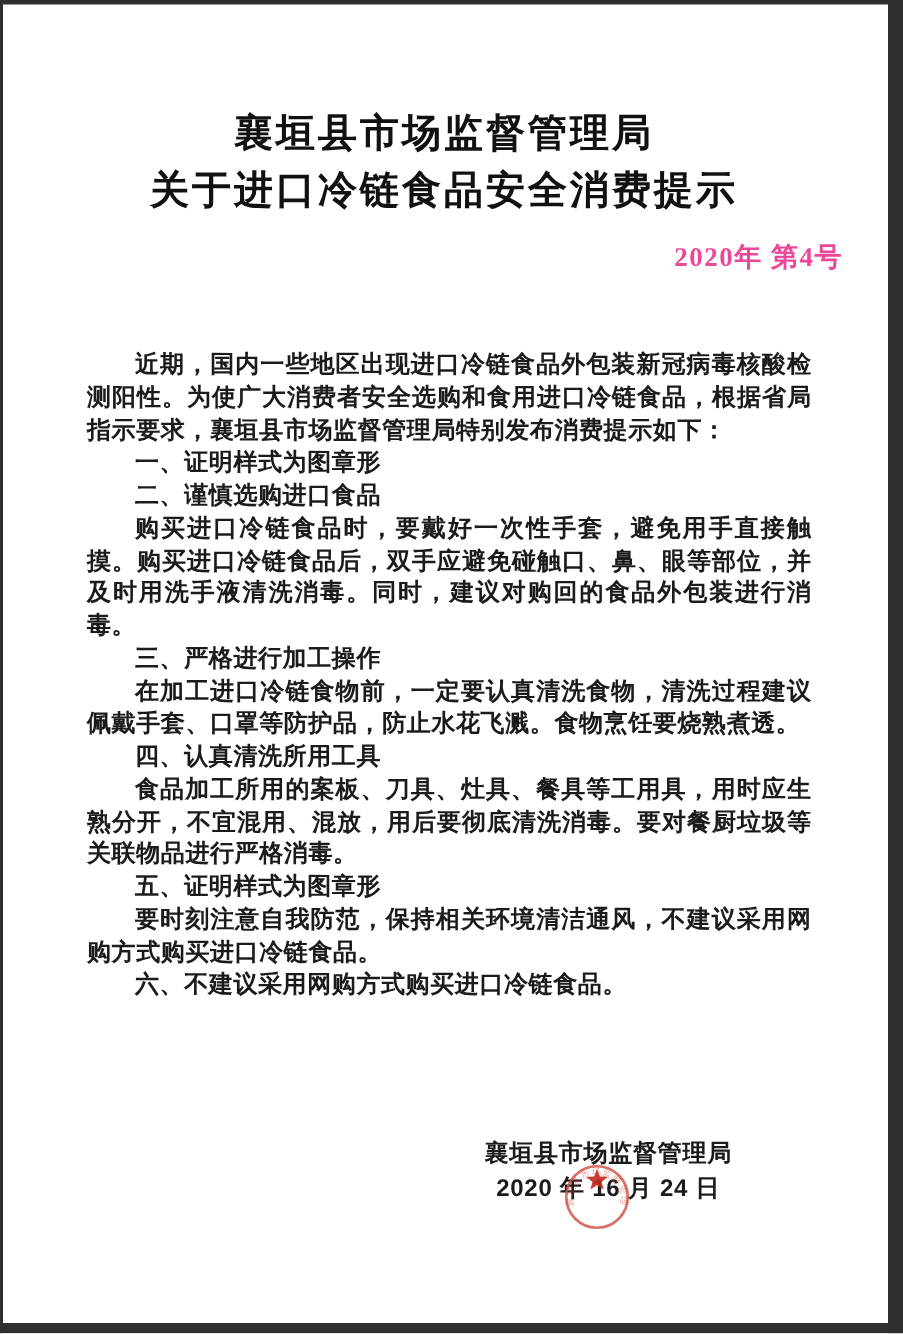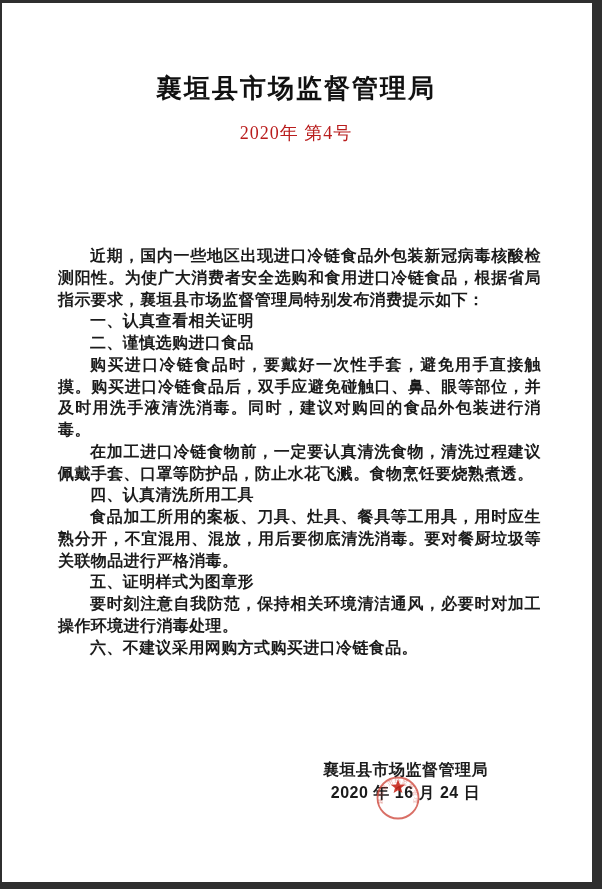--- a/index.html
+++ b/index.html
@@ -28,36 +28,36 @@
     margin: 0;
     font-size: 26px;
     font-weight: 700;
     line-height: 38px;
     letter-spacing: 2px;
     white-space: nowrap;
   }
   .doc-number {
     margin-top: 13px;
     font-size: 18px;
-    font-weight: 400;
+    font-weight: 700;
     letter-spacing: 1px;
-    color: #b91c1c;
+    color: #ec4899;
+    text-align: right;
   }
 
   .body-block {
     position: absolute;
     left: 58px; top: 233px;
     width: 483px;
     color: #1b1b1b;
     font-size: 16px;
     line-height: 21.75px;
     font-weight: 600;
     text-align: justify;
     letter-spacing: 0.4px;
-    margin-top: 12px;
   }
   .para { margin: 0; text-indent: 2em; }
 
   .sig-block {
     position: absolute;
     top: 759px;
     right: 114px;
     text-align: center;
     color: #1b1b1b;
     font-size: 16px;
@@ -79,33 +79,35 @@
 
 <div class="page">
 
   <div class="scan-edge top"></div>
   <div class="scan-edge left"></div>
   <div class="scan-edge right"></div>
   <div class="scan-edge bottom"></div>
 
   <header class="title-block">
     <h1>襄垣县市场监督管理局</h1>
+    <h1>关于进口冷链食品安全消费提示</h1>
     <div class="doc-number">2020年 第4号</div>
   </header>
 
   <main class="body-block">
     <p class="para">近期，国内一些地区出现进口冷链食品外包装新冠病毒核酸检测阳性。为使广大消费者安全选购和食用进口冷链食品，根据省局指示要求，襄垣县市场监督管理局特别发布消费提示如下：</p>
-    <p class="para">一、认真查看相关证明</p>
+    <p class="para">一、证明样式为图章形</p>
     <p class="para">二、谨慎选购进口食品</p>
     <p class="para">购买进口冷链食品时，要戴好一次性手套，避免用手直接触摸。购买进口冷链食品后，双手应避免碰触口、鼻、眼等部位，并及时用洗手液清洗消毒。同时，建议对购回的食品外包装进行消毒。</p>
+    <p class="para">三、严格进行加工操作</p>
     <p class="para">在加工进口冷链食物前，一定要认真清洗食物，清洗过程建议佩戴手套、口罩等防护品，防止水花飞溅。食物烹饪要烧熟煮透。</p>
     <p class="para">四、认真清洗所用工具</p>
     <p class="para">食品加工所用的案板、刀具、灶具、餐具等工用具，用时应生熟分开，不宜混用、混放，用后要彻底清洗消毒。要对餐厨垃圾等关联物品进行严格消毒。</p>
     <p class="para">五、证明样式为图章形</p>
-    <p class="para">要时刻注意自我防范，保持相关环境清洁通风，必要时对加工操作环境进行消毒处理。</p>
+    <p class="para">要时刻注意自我防范，保持相关环境清洁通风，不建议采用网购方式购买进口冷链食品。</p>
     <p class="para">六、不建议采用网购方式购买进口冷链食品。</p>
   </main>
 
   <div class="sig-block">
     <div>襄垣县市场监督管理局</div>
     <div>2020 年 16 月 24 日</div>
   </div>
 
   <svg class="seal" viewBox="0 0 84 84" aria-hidden="true">
     <circle cx="42" cy="42" r="20.5" fill="none" stroke-width="1.8" opacity="0.8" stroke="#cf4b40"></circle>

